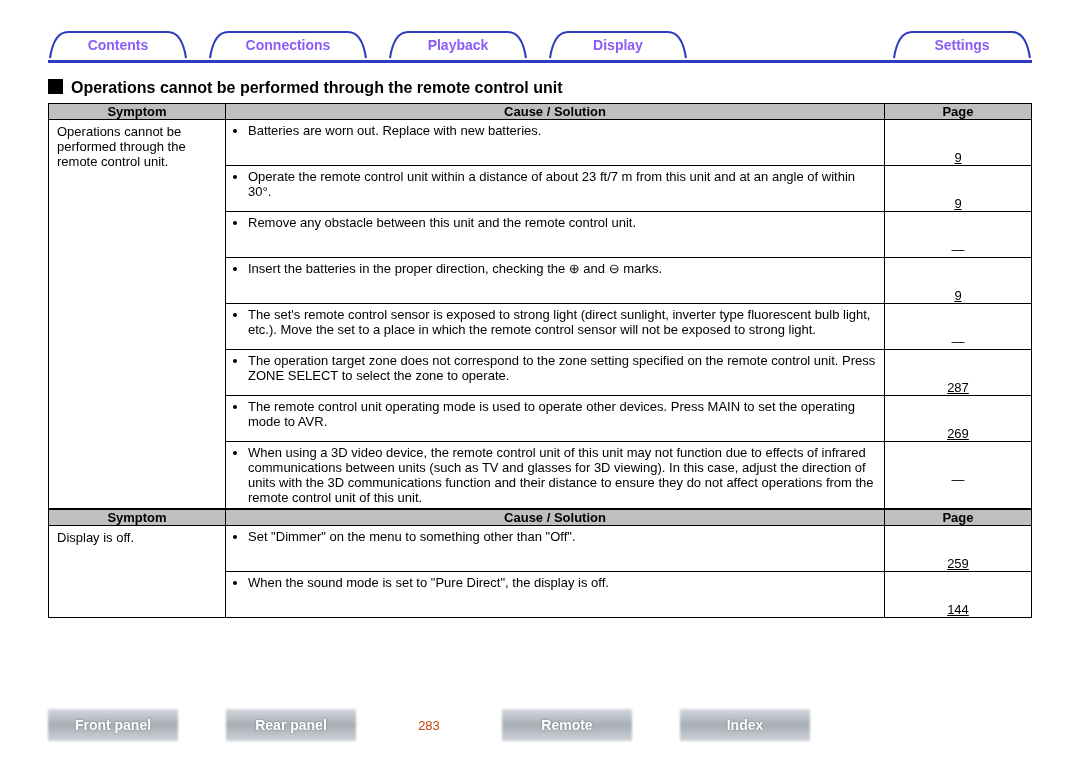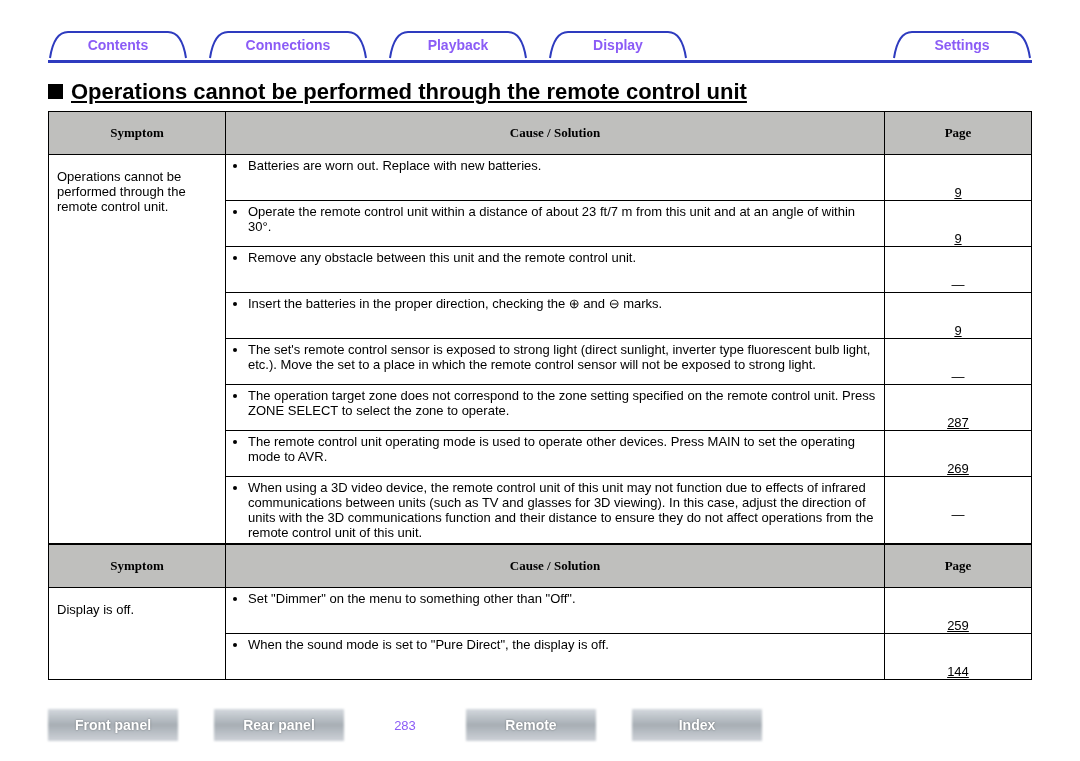--- a/index.html
+++ b/index.html
@@ -37,58 +37,56 @@
     display: flex;
     align-items: center;
     justify-content: center;
     font-weight: bold;
     color: #8b5cf6;
     font-size: 14px;
     pointer-events: none;
   }
   .tab:last-child { margin-right: 0; margin-left: auto; }
   .section-heading {
-    font-size: 22px;
+    font-size: 16px;
     font-weight: bold;
     margin: 16px 0 6px 0;
-    text-decoration: underline;
   }
   .section-heading .square {
     display:inline-block;
     width:15px; height:15px;
     background:#000;
     margin-right:8px;
     vertical-align:middle;
     position:relative;
     top:-2px;
   }
   table {
     width: 100%;
     border-collapse: collapse;
     border: 1.5px solid #000;
     font-size: 13px;
   }
   th {
     background: #bfbfbd;
     font-weight: bold;
     text-align: center;
-    padding: 13px 6px;
+    padding: 0 6px;
     border: 1px solid #000;
-    font-family: Liberation Serif, serif;
   }
   td {
     vertical-align: top;
     padding: 3px 8px;
     border-left: 1px solid #000;
     border-right: 1px solid #000;
   }
   td.symptom {
     width: 160px;
     border-bottom: 1px solid #000;
-    padding-top:14px;
+    padding-top:4px;
     margin-top:10px;
   }
   td.page {
     width: 50px;
     text-align: center;
   }
   tr.row td.cause, tr.row td.page { border-bottom: 1px solid #000; }
   tr.row.last td { border-bottom: 1.5px solid #000; }
   ul.bullets {
     margin: 0;
@@ -98,21 +96,21 @@
   .pg-link { text-decoration: underline; }
   .dash { }
   .circled { font-family: "Arial Unicode MS", Arial; }
   .bottomnav {
     position: absolute;
     left: 48px;
     bottom: 20px;
     width: 984px;
     display: flex;
     align-items: center;
-    gap: 36px;
+    gap: 48px;
     font-size: 14px;
   }
   .bot-item {
     position: relative;
     width: 130px;
     height: 32px;
   }
   .bot-bg {
     position:absolute;
     inset:0;
@@ -125,21 +123,21 @@
     inset:0;
     display:flex;
     align-items:center;
     justify-content:center;
     font-weight:bold;
     color:#fff;
     text-shadow: 0 0 2px rgba(0,0,0,0.4);
   }
   .bot-pagenum {
     font-size: 13px;
-    color:#8b5cf6;
+    color:#c2410c;
     width:50px;
     text-align:center;
   }
 </style>
 </head>
 <body>
 
 <div class="page">
 
   <div class="topnav">

